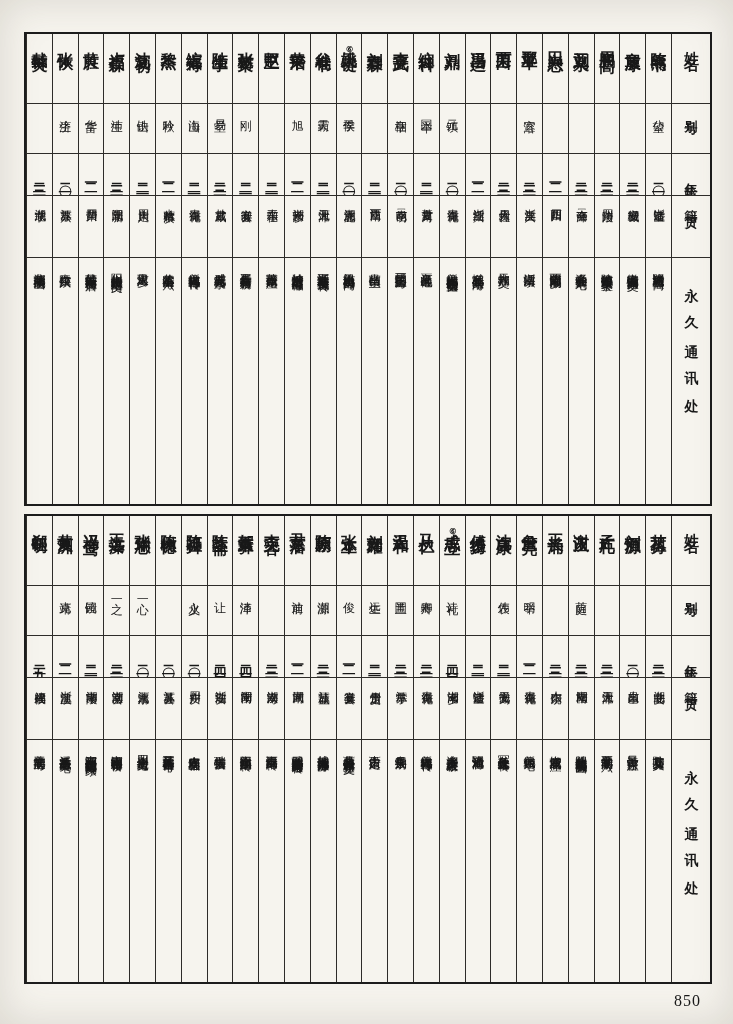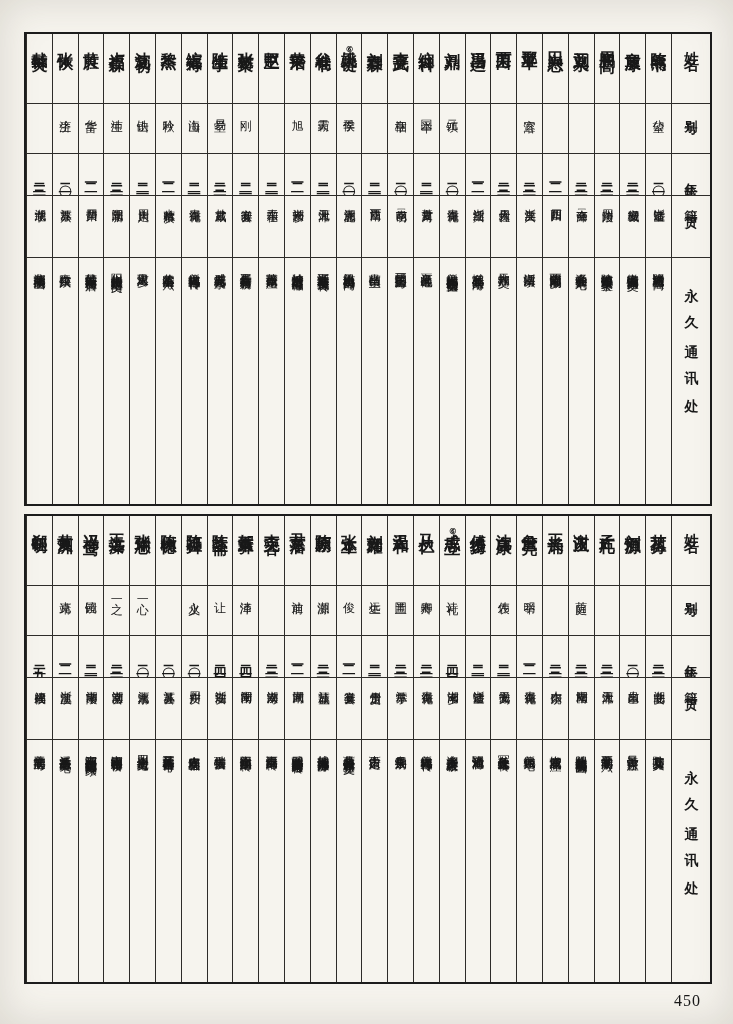--- a/index.html
+++ b/index.html
@@ -934,14 +934,14 @@
         </div>
     <div class="cell c-native">
           <span class="vtext js-native">福建闽侯</span>
         </div>
     <div class="cell c-addr">
           <span class="vtext js-addr">北平府学胡同五号</span>
         </div>
   </div>
     </div>
 
-  <div class="page-num">450</div>
+  <div class="page-num">850</div>
 </div>
 
 </body></html>

